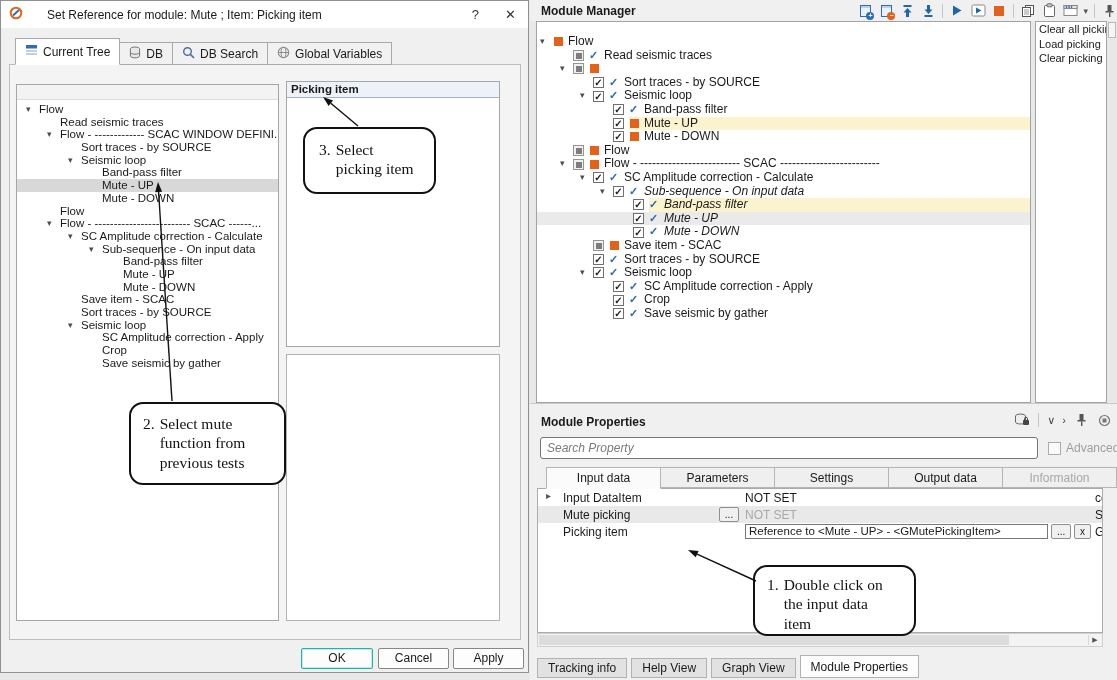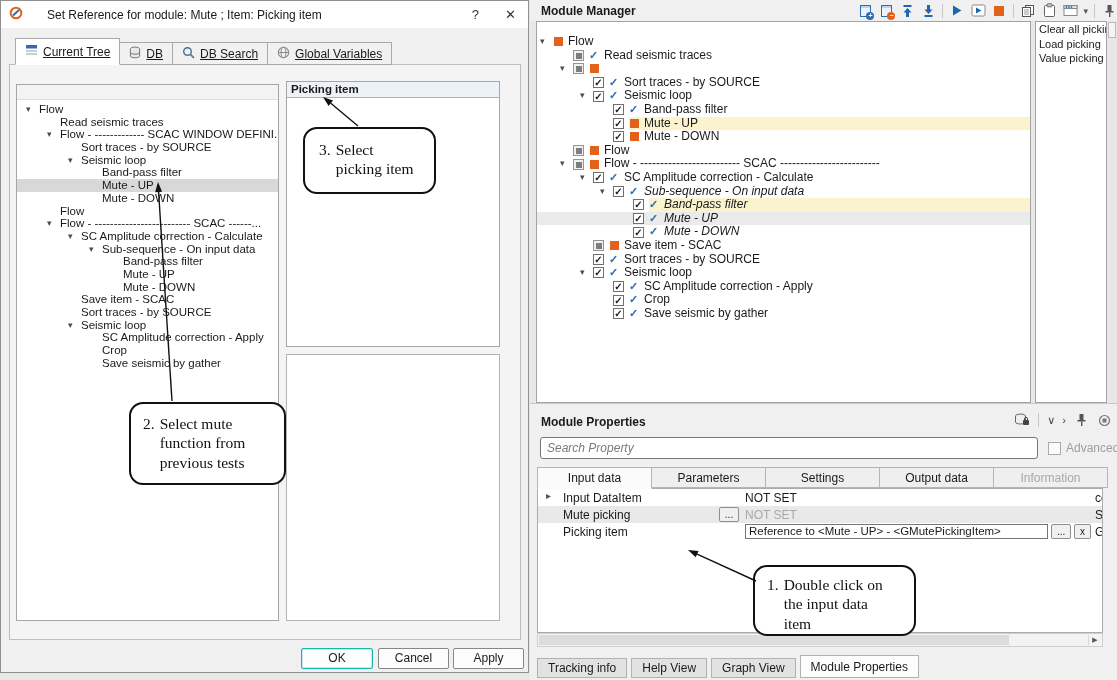--- a/index.html
+++ b/index.html
@@ -12,21 +12,21 @@
             background:#f0f0f0; border:1px solid #909090; }
   .titlebar { position:absolute; left:0; top:0; right:0; height:27px; background:#fff;
               display:flex; align-items:center; padding:0 12px 0 8px; }
   .titlebar .ttl { margin-left:24px; font-size:12px; }
   .tb-btn { color:#333; font-size:13px; cursor:default; }
   .tb-help { margin-left:auto; }
   .tb-close { margin-left:26px; }
 
   .dlg-tabs { position:absolute; left:14px; top:37px; display:flex; align-items:flex-end; z-index:3; }
   .dlg-tab { height:23px; padding:0 9px; background:#f1f1f1; border:1px solid #a9a9a9;
-             margin-right:-1px; display:flex; align-items:center; gap:5px; white-space:nowrap;text-decoration:underline; }
+             margin-right:-1px; display:flex; align-items:center; gap:5px; white-space:nowrap; }
   .dlg-tab.active { height:27px; background:#fff; border-bottom:1px solid #fff; z-index:4; }
   .dlg-frame { position:absolute; left:8px; top:63px; width:512px; height:576px;
                background:#f4f4f4; border:1px solid #bdbdbd; }
 
   #dlg-tree { position:absolute; left:15px; top:83px; width:263px; height:537px;
               background:#fff; border:1px solid #a6a6a6; overflow:hidden; }
   .dlg-tree-header { height:15px; background:#f3f3f3; border-bottom:1px solid #dddddd; }
   #dlg-tree-rows { padding-top:3px; }
   .dt-row { height:12.7px; line-height:12.7px; font-size:11.5px; white-space:nowrap; position:relative; }
   .dt-row.sel { background:#d8d8d8; }
@@ -101,21 +101,21 @@
                border:1px solid #767676; border-radius:3px; padding:0 6px; font-size:12px;
                font-family:"Liberation Sans", sans-serif; background:#fff; }
   .mp-search::placeholder { font-style:italic; color:#7a7a7a; opacity:1; }
   .adv { position:absolute; left:518px; top:37px; display:flex; align-items:center; gap:5px; }
   .adv-box { width:13px; height:13px; border:1px solid #ababab; background:#fafafa; }
   .adv-label { color:#9e9e9e; }
 
   .mp-tabs { position:absolute; left:7px; top:63px; display:flex; }
   .mp-tab { width:115px; height:21px; line-height:20px; text-align:center; background:#efefef;
             border:1px solid #b5b5b5; margin-left:-1px; }
-  .mp-tab:first-child { margin-left:0; }
+  .mp-tab:first-child { margin-left:9px; }
   .mp-tab.active { background:#fbfbfb; border-bottom:1px solid #fbfbfb; height:22px; z-index:2; position:relative; }
   .mp-tab.disabled { color:#a8a8a8; }
 
   #mp-table { position:absolute; left:7px; top:84px; width:566px; height:145px;
               background:#fff; border:1px solid #ababab; overflow:hidden; }
   .pt-header { height:17px; background:#f2f2f2; border-bottom:1px solid #d5d5d5; display:flex; }
   .pt-header > div { border-right:1px solid #d9d9d9; line-height:16px; color:#333; }
   .c1 { width:146px; padding-left:6px; } .c2 { width:57px; padding-left:4px; }
   .c3 { width:350px; padding-left:4px; } .c4 { flex:1; padding-left:4px; border-right:none !important; }
   .pt-row { height:17px; display:flex; align-items:center; font-size:12px; position:relative; }
@@ -530,21 +530,21 @@
           <span class="st-check">✓</span>
         </span>
         <span>Save seismic by gather</span>
       </span>
     </div>
   </div>
 
 <div id="side-list">
   <div class="side-item">Clear all picking</div>
   <div class="side-item">Load picking</div>
-  <div class="side-item">Value picking</div>
+  <div class="side-item">Clear picking</div>
 </div>
 <div id="collapsed-strip"></div>
 
 <div id="mp">
   <div id="mp-title">Module Properties</div>
   <div id="mp-icons">
     <span class="ticon">
         <svg width="16" height="14">
           <ellipse cx="6.5" cy="3" rx="5" ry="2" fill="#eee" stroke="#666"></ellipse>
           <path d="M1.5 3 V9 c0 1.1 2.2 2 5 2 s5 -0.9 5 -2 V3" fill="#eee" stroke="#666"></path>

